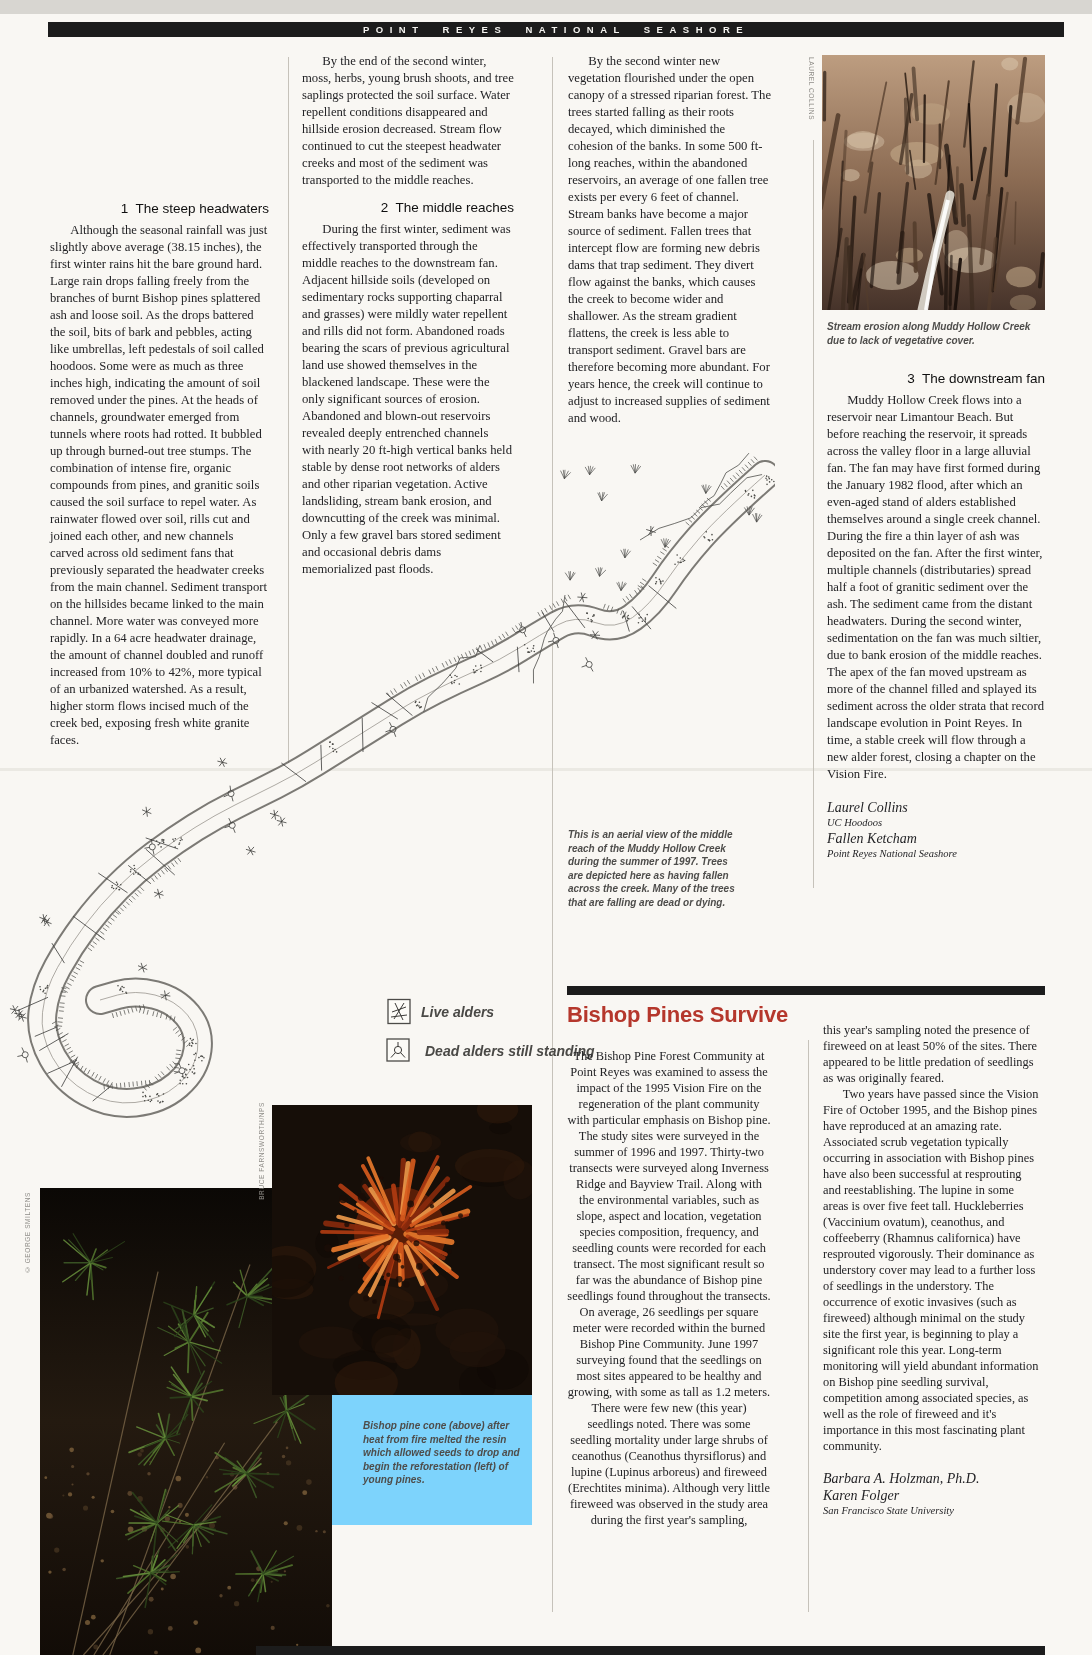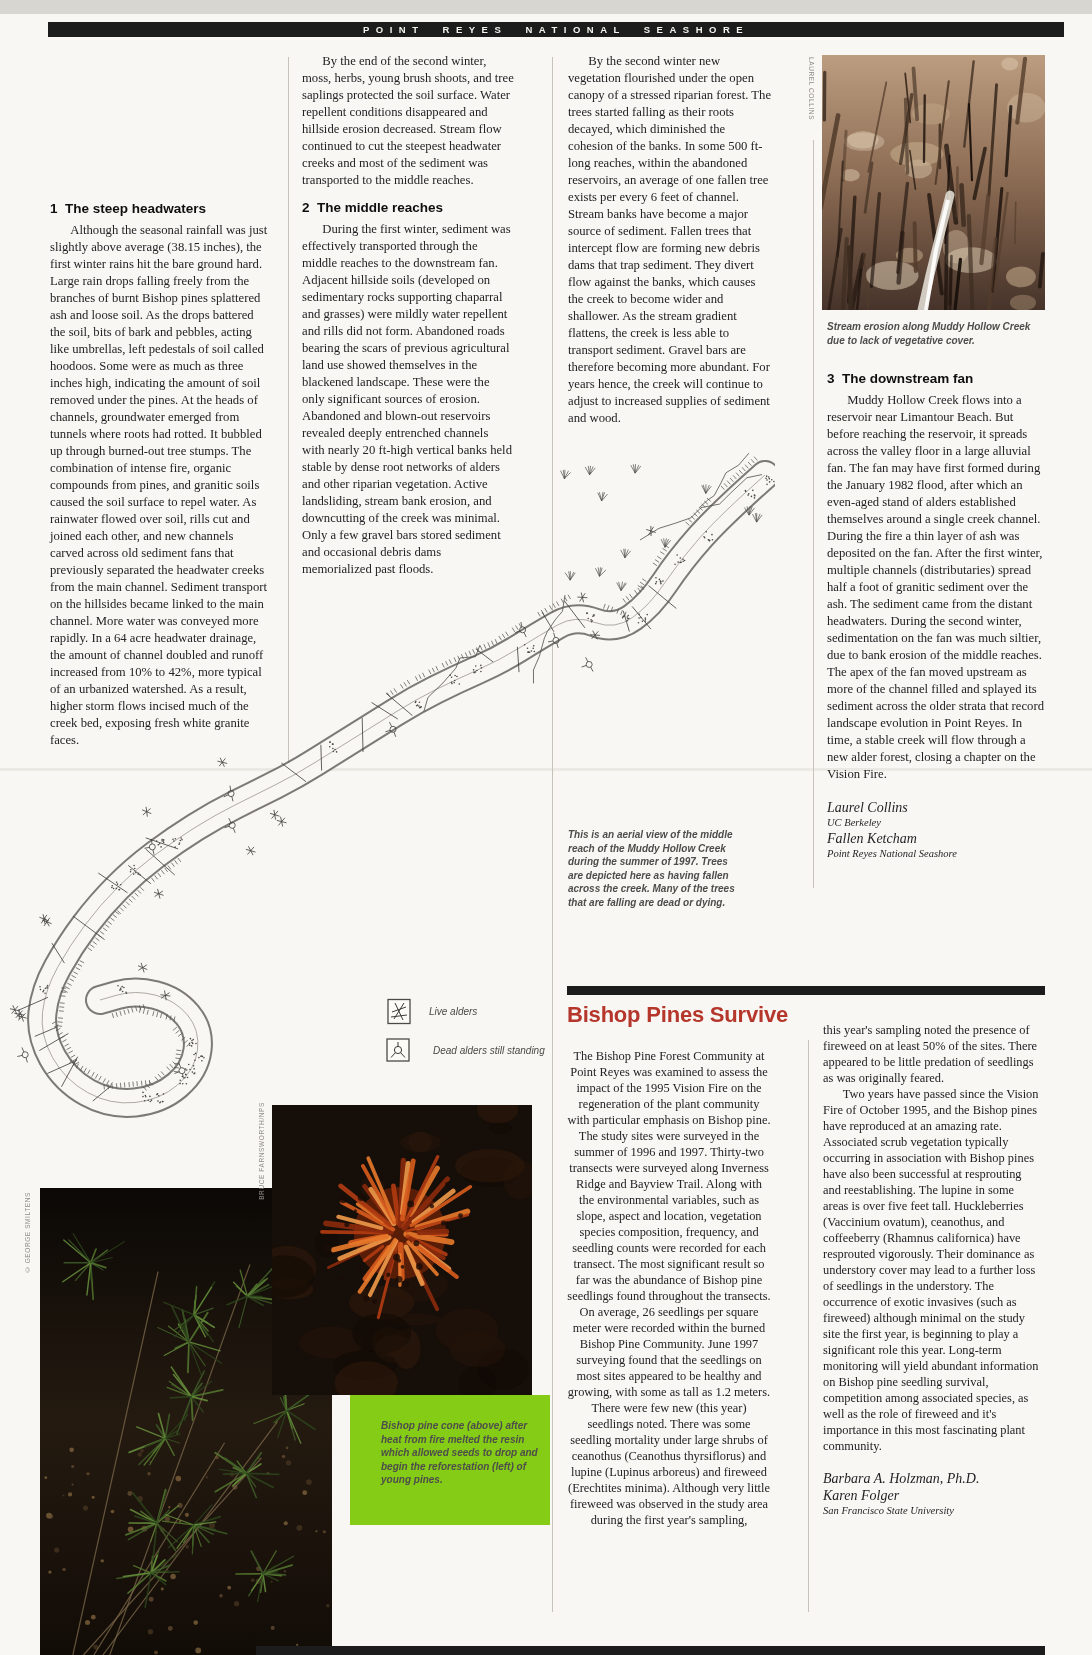--- a/index.html
+++ b/index.html
@@ -15,36 +15,36 @@
           color:#f4f3ef;letter-spacing:6.5px;word-spacing:9px;white-space:nowrap;}
   .vrule{position:absolute;width:1px;background:var(--rule);}
   .article-title{font-family:"Liberation Sans",sans-serif;font-weight:700;font-size:21px;
           line-height:26.5px;color:var(--red);letter-spacing:-0.2px;}
   .subtitle{font-family:"Liberation Sans",sans-serif;font-weight:400;font-size:15px;
           line-height:19px;color:#3f3f41;margin-top:8px;}
   .body-text{font-size:12.7px;line-height:17px;color:var(--ink);}
   .body-text p{margin:0;}
   .bp-text{font-size:12.4px;line-height:16px;}
   .ind{text-indent:1.6em;}
-  .sec-head{font-family:"Liberation Sans",sans-serif;font-weight:bold;font-size:13.5px;
-          color:#0f0f0f;margin:10px 0 5px 0;}
+  .sec-head{font-family:"Liberation Sans",sans-serif;font-weight:normal;font-size:13.5px;
+          color:#0f0f0f;margin:10px 0 5px 0;text-align:right;}
   .caption{font-family:"Liberation Sans",sans-serif;font-style:italic;font-weight:700;
           font-size:10px;line-height:13.5px;color:#4e4d4b;}
   .vtext{font-family:"Liberation Sans",sans-serif;font-size:6.5px;letter-spacing:.6px;
           color:#8f8d88;writing-mode:vertical-rl;white-space:nowrap;}
   .vtext.up{transform:rotate(180deg);}
   .authors{margin-top:16px;}
   .author-n{font-style:italic;font-size:14px;line-height:17px;color:#1f1f22;}
   .author-a{font-style:italic;font-size:10.5px;line-height:14px;color:#1f1f22;}
   .black-bar{position:absolute;background:#1c1c1c;}
   .bp-title{font-family:"Liberation Sans",sans-serif;font-weight:700;font-size:22px;
           color:var(--red);white-space:nowrap;letter-spacing:-0.2px;}
   .legend-item{position:absolute;display:flex;align-items:center;gap:9px;}
-  .legend-label{font-family:"Liberation Sans",sans-serif;font-style:italic;font-weight:400;
-          font-size:10px;color:#4a4946;margin-left:8px;}
+  .legend-label{font-family:"Liberation Sans",sans-serif;font-style:italic;font-weight:700;
+          font-size:14px;color:#4a4946;}
   .photo{position:absolute;overflow:hidden;}
   svg{display:block;}
 </style>
 </head>
 <body>
 
 <div id="page">
 
   <div class="abs scan-strip"></div>
   <div class="abs fold"></div>
@@ -149,21 +149,21 @@
         <path d="M128 140 L118 180 L108 220 L100 255" fill="none" stroke="#e8e4da" stroke-width="9" opacity="0.85" stroke-linecap="round"></path>
         <path d="M126 145 L114 195 L104 255" fill="none" stroke="#ffffff" stroke-width="4" opacity="0.9"></path>
       </svg>
   </div>
   <div class="abs caption" style="left:827px;top:320px;width:212px;">Stream erosion along Muddy Hollow Creek due to lack of vegetative cover.</div>
   <div class="abs body-text" style="left:827px;top:360px;width:218px;">
     <div class="sec-head">3&nbsp; The downstream fan</div>
     <p class="ind">Muddy Hollow Creek flows into a reservoir near Limantour Beach.  But before reaching the reservoir, it spreads across the valley floor in a large alluvial fan. The fan may have first formed during the January 1982 flood, after which an even-aged stand of alders established themselves around a single creek channel.  During the fire a thin layer of ash was deposited on the fan. After the first winter, multiple channels (distributaries) spread half a foot of granitic sediment over the ash.  The sediment came from the distant headwaters.  During the second winter, sedimentation on the fan was much siltier, due to bank erosion of the middle reaches.  The apex of the fan moved upstream as more of the channel filled and splayed its sediment across the older strata that record landscape evolution in Point Reyes.  In time, a stable creek will flow through a new alder forest, closing a chapter on the Vision Fire.</p>
     <div class="authors">
       <div class="author-n">Laurel Collins</div>
-      <div class="author-a">UC Berkeley</div>
+      <div class="author-a">UC Hoodoos</div>
       <div class="author-n">Fallen Ketcham</div>
       <div class="author-a">Point Reyes National Seashore</div>
     </div>
   </div>
 
   <svg id="map-svg" class="abs" style="left:0;top:445px;pointer-events:none;" width="775" height="700" viewBox="0 0 775 700">
       <path d="M765,30Q720,70 700,92.5Q680,115 665,137.5Q650,160 632.5,172.5Q615,185 595,177.5Q575,170 557.5,180Q540,190 520,202.5Q500,215 477.5,225Q455,235 435,245Q415,255 395,267.5Q375,280 355,292.5Q335,305 315,317.5Q295,330 275,340Q255,350 235,360Q215,370 195,382.5Q175,395 155,410Q135,425 117.5,442.5Q100,460 85,480Q70,500 57.5,522.5Q45,545 42.5,567.5Q40,590 52.5,612.5Q65,635 87.5,647.5Q110,660 135,657.5Q160,655 177.5,640Q195,625 197.5,605Q200,585 187.5,570Q175,555 155,550Q135,545 117.5,550L100,555" fill="none" stroke="#5d5a55" stroke-width="30" stroke-linejoin="round" stroke-linecap="round" opacity="0.8"></path>
       <path d="M765,30Q720,70 700,92.5Q680,115 665,137.5Q650,160 632.5,172.5Q615,185 595,177.5Q575,170 557.5,180Q540,190 520,202.5Q500,215 477.5,225Q455,235 435,245Q415,255 395,267.5Q375,280 355,292.5Q335,305 315,317.5Q295,330 275,340Q255,350 235,360Q215,370 195,382.5Q175,395 155,410Q135,425 117.5,442.5Q100,460 85,480Q70,500 57.5,522.5Q45,545 42.5,567.5Q40,590 52.5,612.5Q65,635 87.5,647.5Q110,660 135,657.5Q160,655 177.5,640Q195,625 197.5,605Q200,585 187.5,570Q175,555 155,550Q135,545 117.5,550L100,555" fill="none" stroke="#f9f7f3" stroke-width="26" stroke-linejoin="round" stroke-linecap="round"></path>
       <path d="M765,30Q720,70 700,92.5Q680,115 665,137.5Q650,160 632.5,172.5Q615,185 595,177.5Q575,170 557.5,180Q540,190 520,202.5Q500,215 477.5,225Q455,235 435,245Q415,255 395,267.5Q375,280 355,292.5Q335,305 315,317.5Q295,330 275,340Q255,350 235,360Q215,370 195,382.5Q175,395 155,410Q135,425 117.5,442.5Q100,460 85,480Q70,500 57.5,522.5Q45,545 42.5,567.5Q40,590 52.5,612.5Q65,635 87.5,647.5Q110,660 135,657.5Q160,655 177.5,640Q195,625 197.5,605Q200,585 187.5,570Q175,555 155,550Q135,545 117.5,550L100,555" fill="none" stroke="#908c85" stroke-width="0.8" opacity="0.9"></path>
       <circle cx="773.8433436377102" cy="36.5738377807806" r="0.8" fill="#4a4a46"></circle>
@@ -1181,18 +1181,18 @@
         <circle cx="144.40373063668864" cy="138.30785194075668" r="2.9923693984746933" fill="#1a0d06" opacity="0.8"></circle>
         <circle cx="171.48988187383918" cy="118.04987285630448" r="2.520609856932424" fill="#1a0d06" opacity="0.8"></circle>
         <circle cx="127.09092108806111" cy="174.31344956040226" r="3.317804577294737" fill="#1a0d06" opacity="0.8"></circle>
         <circle cx="74.84015366256199" cy="119.41183647396495" r="2.537903528776951" fill="#1a0d06" opacity="0.8"></circle>
         <circle cx="177.25528804648664" cy="146.49279581151862" r="2.364256770000793" fill="#1a0d06" opacity="0.8"></circle>
         <circle cx="175.3573736449409" cy="79.35001575062014" r="2.3406008983729407" fill="#1a0d06" opacity="0.8"></circle>
         <circle cx="69.08708726189865" cy="173.17889161874848" r="2.4735417214687914" fill="#1a0d06" opacity="0.8"></circle>
         <circle cx="109.48842200010863" cy="73.0498193119615" r="1.808025180711411" fill="#1a0d06" opacity="0.8"></circle>
       </svg>
   </div>
-  <div class="abs" style="left:350px;top:1395px;width:200px;height:130px;background:#84cc16;z-index:3;">
+  <div class="abs" style="left:332px;top:1395px;width:200px;height:130px;background:#7dd3fc;z-index:3;">
     <div class="caption" style="margin:24px 0 0 31px;width:168px;">Bishop pine cone (above) after  heat from fire melted the resin which allowed seeds to drop and begin the reforestation (left) of young pines.</div>
   </div>
 
   <div class="black-bar" style="left:256px;top:1646px;width:789px;height:9px;z-index:4;"></div>
 </div>
 
 </body></html>

